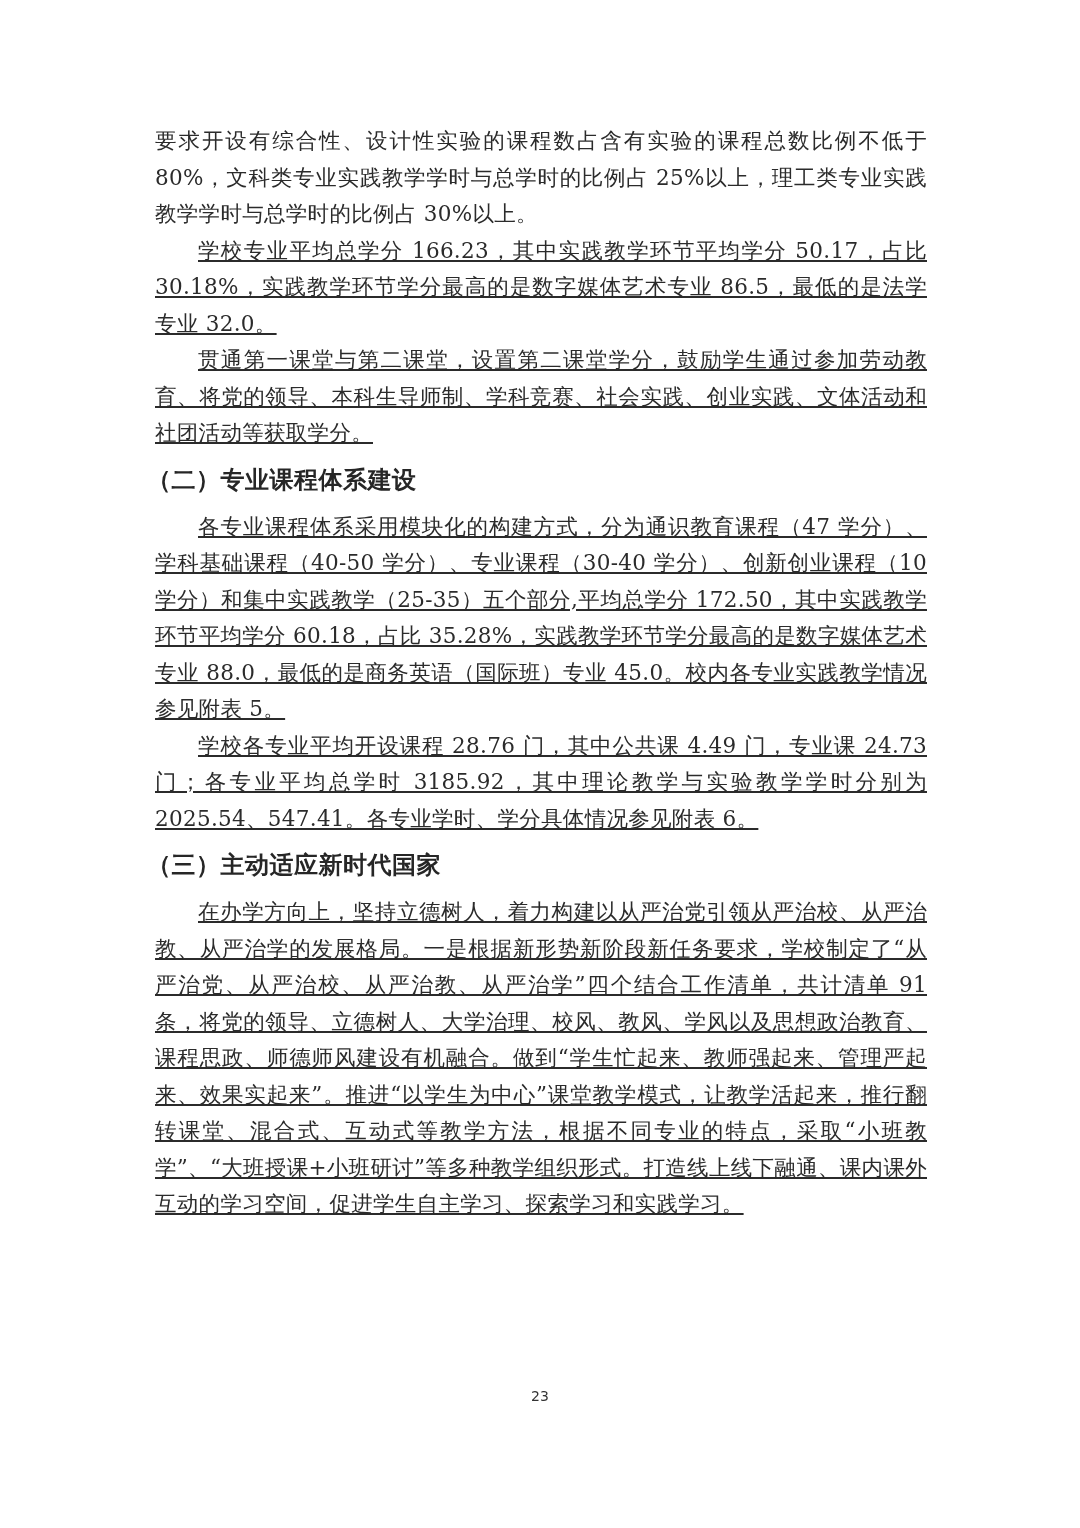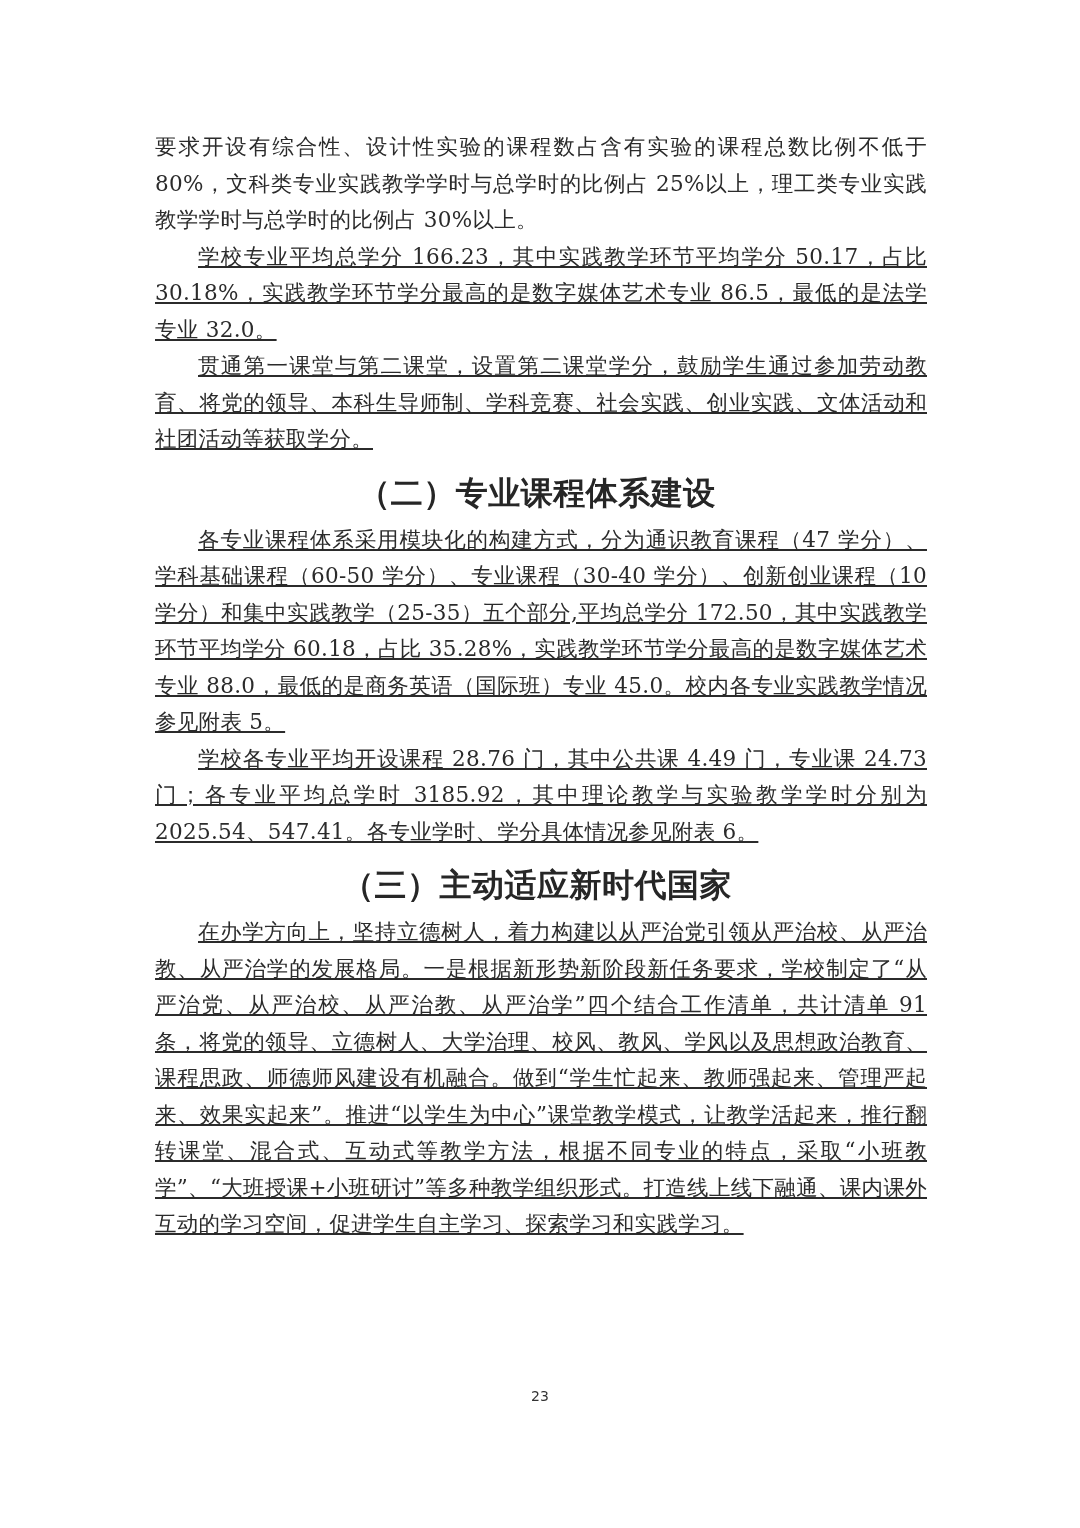--- a/index.html
+++ b/index.html
@@ -11,63 +11,62 @@
       width: 1080px;
       height: 1528px;
       position: relative;
       overflow: hidden;
       font-family: "DejaVu Serif", "Liberation Serif", serif;
       color: #2b2b2b;
     }
     .page {
       position: absolute;
       left: 155px;
-      top: 129px;
+      top: 123px;
       width: 772px;
     }
     .para {
       margin: 0;
       font-size: 21.5px;
       line-height: 36.5px;
       text-align: justify;
       text-justify: inter-character;
       letter-spacing: 0.3px;
     }
     .para.indent {
       text-indent: 2em;
       text-decoration: underline;
     }
     .heading {
-      margin: 15px 0 9px -8px;
+      margin: 8px 0 9px -8px;
       font-family: "DejaVu Sans", "Liberation Sans", sans-serif;
-      font-size: 32px;
+      font-size: 24px;
       font-weight: bold;
       line-height: 40px;
       color: #262626;
       letter-spacing: 0.5px;
-      text-align: center;
     }
     .page-number {
       position: absolute;
       left: 0;
       width: 1080px;
       top: 1388px;
       text-align: center;
       font-family: "DejaVu Sans", "Liberation Sans", sans-serif;
       font-size: 14px;
       color: #333333;
     }
   </style>
 </head>
 <body>
 
 <div class="page">
   <p class="para">要求开设有综合性、设计性实验的课程数占含有实验的课程总数比例不低于 80%，文科类专业实践教学学时与总学时的比例占 25%以上，理工类专业实践教学学时与总学时的比例占 30%以上。</p>
   <p class="para indent">学校专业平均总学分 166.23，其中实践教学环节平均学分 50.17，占比 30.18%，实践教学环节学分最高的是数字媒体艺术专业 86.5，最低的是法学专业 32.0。</p>
   <p class="para indent">贯通第一课堂与第二课堂，设置第二课堂学分，鼓励学生通过参加劳动教育、将党的领导、本科生导师制、学科竞赛、社会实践、创业实践、文体活动和社团活动等获取学分。</p>
   <h2 class="heading">（二）专业课程体系建设</h2>
-  <p class="para indent">各专业课程体系采用模块化的构建方式，分为通识教育课程（47 学分）、学科基础课程（60-50 学分）、专业课程（30-40 学分）、创新创业课程（10 学分）和集中实践教学（25-35）五个部分,平均总学分 172.50，其中实践教学环节平均学分 60.18，占比 35.28%，实践教学环节学分最高的是数字媒体艺术专业 88.0，最低的是商务英语（国际班）专业 45.0。校内各专业实践教学情况参见附表 5。</p>
+  <p class="para indent">各专业课程体系采用模块化的构建方式，分为通识教育课程（47 学分）、学科基础课程（40-50 学分）、专业课程（30-40 学分）、创新创业课程（10 学分）和集中实践教学（25-35）五个部分,平均总学分 172.50，其中实践教学环节平均学分 60.18，占比 35.28%，实践教学环节学分最高的是数字媒体艺术专业 88.0，最低的是商务英语（国际班）专业 45.0。校内各专业实践教学情况参见附表 5。</p>
   <p class="para indent">学校各专业平均开设课程 28.76 门，其中公共课 4.49 门，专业课 24.73 门；各专业平均总学时 3185.92，其中理论教学与实验教学学时分别为 2025.54、547.41。各专业学时、学分具体情况参见附表 6。</p>
   <h2 class="heading">（三）主动适应新时代国家</h2>
   <p class="para indent">在办学方向上，坚持立德树人，着力构建以从严治党引领从严治校、从严治教、从严治学的发展格局。一是根据新形势新阶段新任务要求，学校制定了“从严治党、从严治校、从严治教、从严治学”四个结合工作清单，共计清单 91 条，将党的领导、立德树人、大学治理、校风、教风、学风以及思想政治教育、课程思政、师德师风建设有机融合。做到“学生忙起来、教师强起来、管理严起来、效果实起来”。推进“以学生为中心”课堂教学模式，让教学活起来，推行翻转课堂、混合式、互动式等教学方法，根据不同专业的特点，采取“小班教学”、“大班授课+小班研讨”等多种教学组织形式。打造线上线下融通、课内课外互动的学习空间，促进学生自主学习、探索学习和实践学习。</p>
 </div>
 
 <div class="page-number">23</div>
 
 </body></html>

